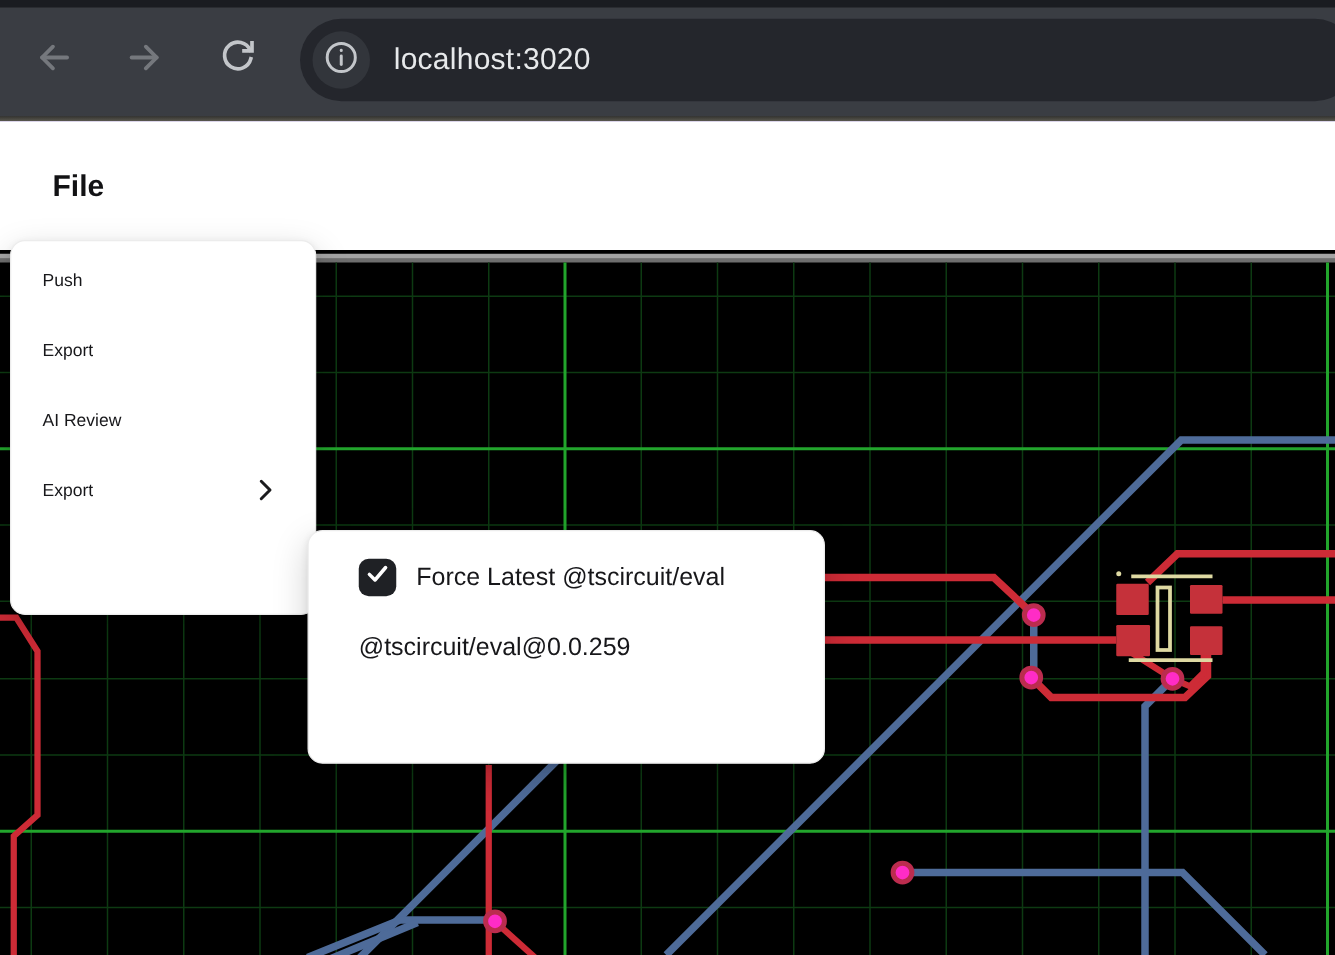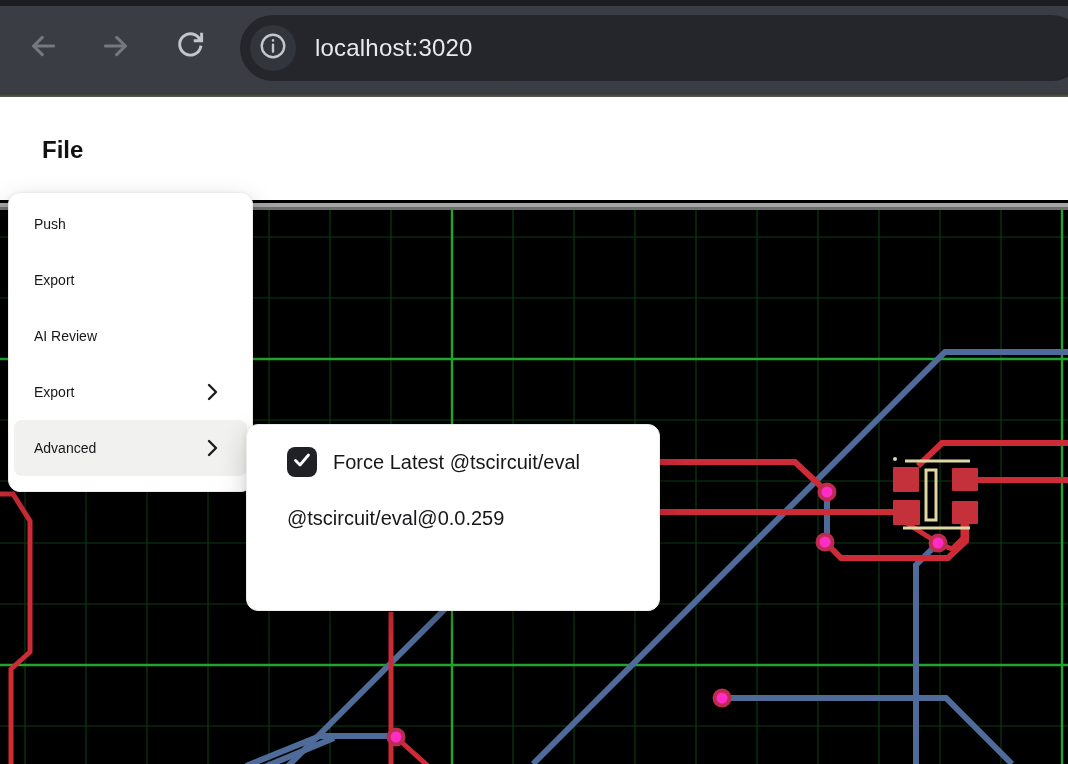--- a/index.html
+++ b/index.html
@@ -196,28 +196,20 @@
       <span>AI Review</span>
     </div>
     <div class="menu-item">
       <span>Export</span>
       <span class="chev">
         <svg width="15" height="22" viewBox="0 0 15 22" fill="none" stroke="#1c1c1e" stroke-width="2.4" stroke-linecap="round" stroke-linejoin="round">
           <path d="M4 4 l7 7 -7 7"></path>
         </svg>
       </span>
     </div>
-    <div class="menu-item highlight">
-      <span>Advanced</span>
-      <span class="chev">
-        <svg width="15" height="22" viewBox="0 0 15 22" fill="none" stroke="#1c1c1e" stroke-width="2.4" stroke-linecap="round" stroke-linejoin="round">
-          <path d="M4 4 l7 7 -7 7"></path>
-        </svg>
-      </span>
-    </div>
   </div>
 
   <div class="menu-panel sub-menu">
     <div class="sub-item">
       <span class="checkbox">
         <span>
           <svg width="24" height="24" viewBox="0 0 24 24" fill="none" stroke="#ffffff" stroke-width="2.8" stroke-linecap="round" stroke-linejoin="round">
             <path d="M5.5 12.5 L10 17 L18.5 7"></path>
           </svg>
         </span>

